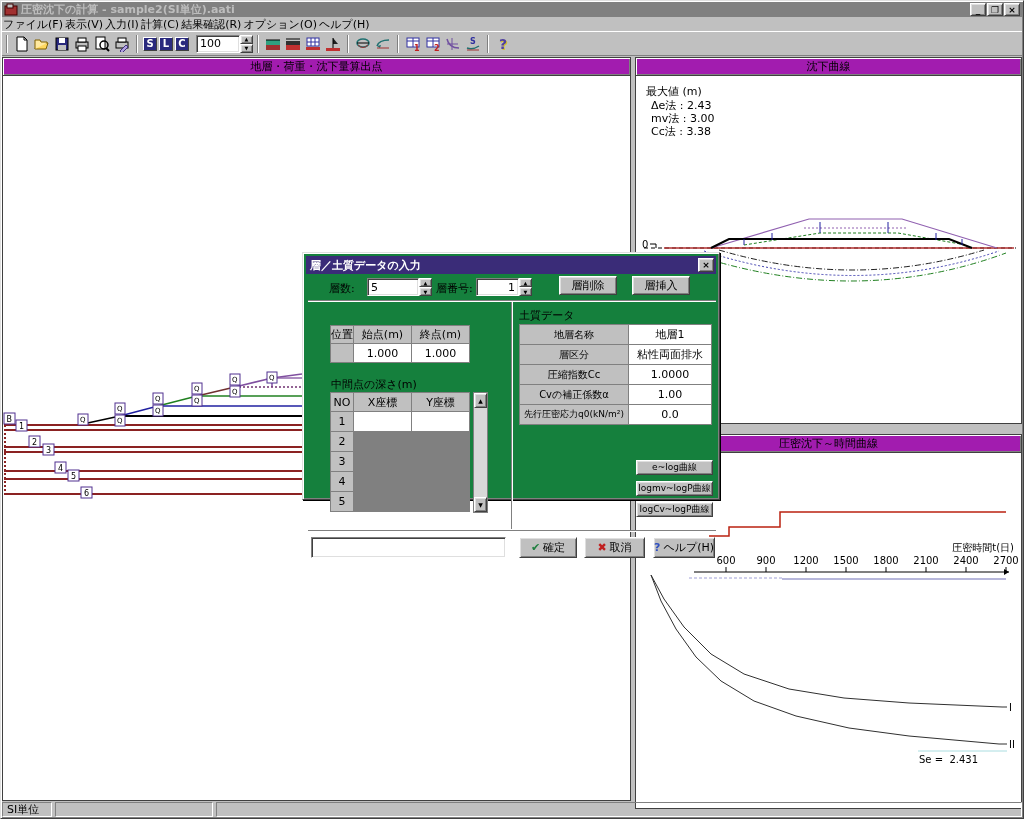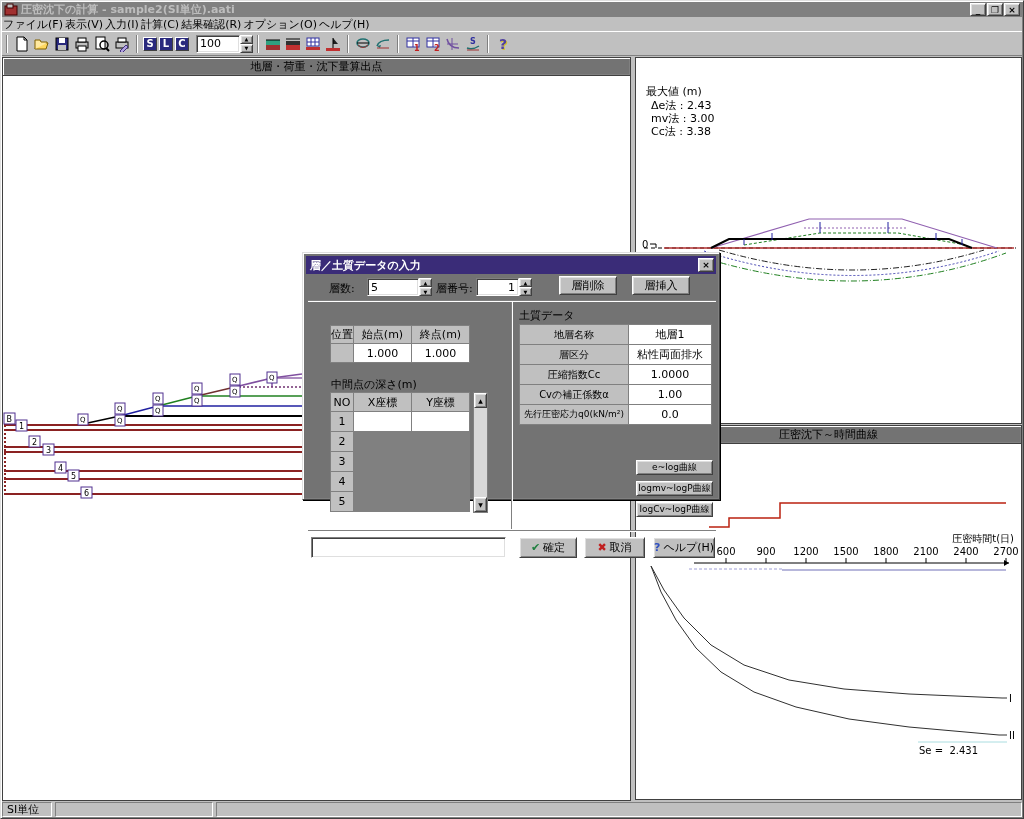--- a/index.html
+++ b/index.html
@@ -12,25 +12,25 @@
   .wbar .ttxt { color:#bdbdbd; font-weight:bold; font-size:11px; margin-left:3px; white-space:nowrap; }
   .winbtn { width:16px; height:13px; font-size:9px; font-weight:bold; color:#000; }
   .menubar { left:2px; top:17px; width:1020px; height:14px; display:flex; align-items:center; }
   .menuitem { padding:0 1px; font-size:11px; white-space:nowrap; }
   .toolbar { left:2px; top:31px; width:1020px; height:24px; border-top:1px solid #ffffff; display:flex; align-items:center; }
   .tbtn { width:18px; height:18px; display:flex; align-items:center; justify-content:center; margin:0 1px; }
   .tsep { width:2px; height:18px; border-left:1px solid #808080; border-right:1px solid #ffffff; margin:0 4px; }
   .slc { width:14px; height:14px; background:#2a2a7e; color:#fff; font-weight:bold; font-size:10px; display:flex; align-items:center; justify-content:center; border:1px solid; border-color:#ffffff #404040 #404040 #ffffff; margin:0 1px; }
   .mdi { left:2px; top:55px; width:1020px; height:746px; background:#c0c0c0; border-top:1px solid #808080; }
   .panel { position:absolute; border:1px solid #404040; background:#fff; }
-  .pcap { position:absolute; left:0; top:0; right:0; height:18px; background:#737373; border-bottom:1px solid #404040; box-shadow: inset 1px 1px 0 #ffffff, inset -1px -1px 0 #808080; display:flex; align-items:center; justify-content:center; font-size:11px; overflow:hidden; white-space:nowrap; }
+  .pcap { position:absolute; left:0; top:0; right:0; height:18px; background:#a21caf; border-bottom:1px solid #404040; box-shadow: inset 1px 1px 0 #ffffff, inset -1px -1px 0 #808080; display:flex; align-items:center; justify-content:center; font-size:11px; overflow:hidden; white-space:nowrap; }
   .pcontent { position:absolute; left:0; top:18px; right:0; bottom:0; background:#fff; overflow:hidden; }
   .statusbar { left:2px; top:802px; width:1020px; height:15px; display:flex; }
   .scell { border:1px solid; border-color:#808080 #ffffff #ffffff #808080; height:15px; margin-right:3px; display:flex; align-items:center; padding:0 4px; font-size:11px; }
-  .dialog { left:302px; top:252px; width:418px; height:248px; background:#737373; border:1px solid; border-color:#dfdfdf #404040 #404040 #dfdfdf; box-shadow: inset 1px 1px 0 #ffffff, inset -1px -1px 0 #808080, 1px 1px 0 #000; z-index:50; }
+  .dialog { left:302px; top:252px; width:418px; height:248px; background:#15803d; border:1px solid; border-color:#dfdfdf #404040 #404040 #dfdfdf; box-shadow: inset 1px 1px 0 #ffffff, inset -1px -1px 0 #808080, 1px 1px 0 #000; z-index:50; }
   .dtitle { position:absolute; left:3px; top:3px; right:3px; height:18px; background:#3a2c78; color:#fff; font-weight:bold; font-size:11px; display:flex; align-items:center; padding-left:4px; }
   .dclose { position:absolute; right:2px; top:2px; width:16px; height:14px; font-size:9px; font-weight:bold; color:#000; }
   .dlabel { position:absolute; font-size:11px; white-space:nowrap; }
   .dinput { position:absolute; background:#fff; border:1px solid; border-color:#808080 #ffffff #ffffff #808080; box-shadow: inset 1px 1px 0 #404040, inset -1px -1px 0 #dfdfdf; font-size:11px; display:flex; align-items:center; padding:0 3px; }
   .spin { position:absolute; width:13px; display:flex; flex-direction:column; }
   .spin .btn { flex:1; font-size:5px; }
   .groove-h { position:absolute; height:2px; border-top:1px solid #808080; border-bottom:1px solid #ffffff; }
   .groove-v { position:absolute; width:2px; border-left:1px solid #808080; border-right:1px solid #ffffff; }
   table.win { border-collapse:collapse; }
   table.win td { border:1px solid #808080; font-size:11px; text-align:center; overflow:hidden; white-space:nowrap; }
@@ -279,20 +279,21 @@
           <rect x="65" y="394" width="11" height="11" fill="#fff" stroke="#503090"></rect>
             <text x="68" y="403">5</text>
           <rect x="78" y="411" width="11" height="11" fill="#fff" stroke="#503090"></rect>
             <text x="81" y="420">6</text>
         </g>
       </svg>
     </div>
   </div>
 
   <div class="panel" style="left:633px; top:1px; width:387px; height:367px;">
+    <div class="pcap">沈下曲線</div>
     <div class="pcontent">
       <div class="abs" style="left:10px; top:8px; font-size:11px;">最大値 (m)</div>
       <div class="abs" style="left:15px; top:22px; font-size:11px;">Δe法 : 2.43</div>
       <div class="abs" style="left:15px; top:35px; font-size:11px;">mv法 : 3.00</div>
       <div class="abs" style="left:15px; top:48px; font-size:11px;">Cc法 : 3.38</div>
       <svg width="385" height="346" style="position:absolute; left:0; top:0;">
         <text x="6" y="172" font-size="10">0</text>
         <polyline points="14,168 20,168 20,172" fill="none" stroke="#000"></polyline>
         <line x1="8" y1="172" x2="380" y2="172" stroke="#000" stroke-dasharray="4,3"></line>
         <line x1="28" y1="172" x2="378" y2="172" stroke="#b03030" stroke-width="1.5"></line>
@@ -308,21 +309,21 @@
           <line x1="300" y1="157" x2="300" y2="164"></line>
             <line x1="326" y1="163" x2="326" y2="169"></line>
         </g>
         <path d="M83 174 Q218 214 348 174" fill="none" stroke="#202020" stroke-dasharray="6,2,1,2"></path>
         <path d="M68 175 Q218 224 363 175" fill="none" stroke="#4040b0" stroke-dasharray="2,2"></path>
         <path d="M53 177 Q218 233 370 177" fill="none" stroke="#208020" stroke-dasharray="6,2,1,2"></path>
       </svg>
     </div>
   </div>
 
-  <div class="panel" style="left:633px; top:369px; width:387px; height:375px;">
+  <div class="panel" style="left:633px; top:378px; width:387px; height:375px;">
     <div class="pcap">圧密沈下～時間曲線</div>
     <div class="pcontent">
       <svg width="385" height="356">
         <polyline points="73,83 93,83 93,74 144,74 144,59 370,59" fill="none" stroke="#bb2211" stroke-width="1.5"></polyline>
         <line x1="58" y1="119" x2="373" y2="119" stroke="#000"></line>
         <path d="M373 119 l-5 -3 v6 z" fill="#000"></path>
         <g stroke="#000">
           <line x1="90" y1="114" x2="90" y2="119"></line>
             <line x1="130" y1="114" x2="130" y2="119"></line>
           <line x1="170" y1="114" x2="170" y2="119"></line>

